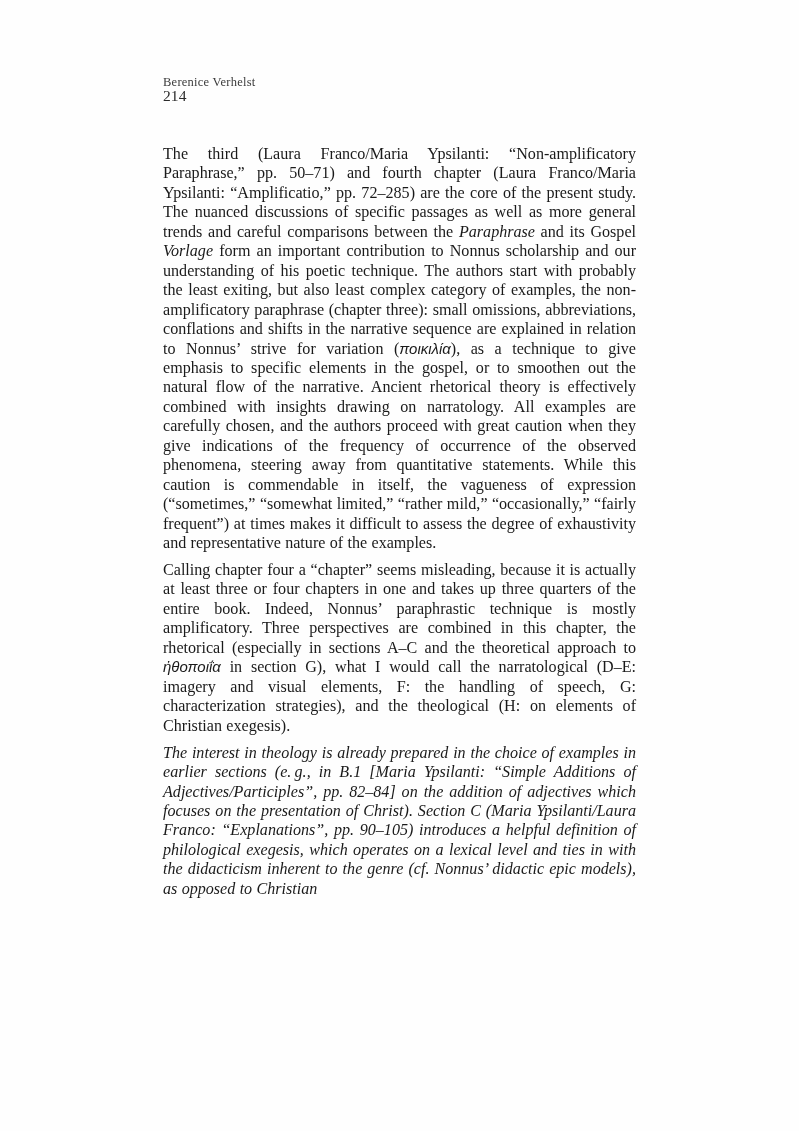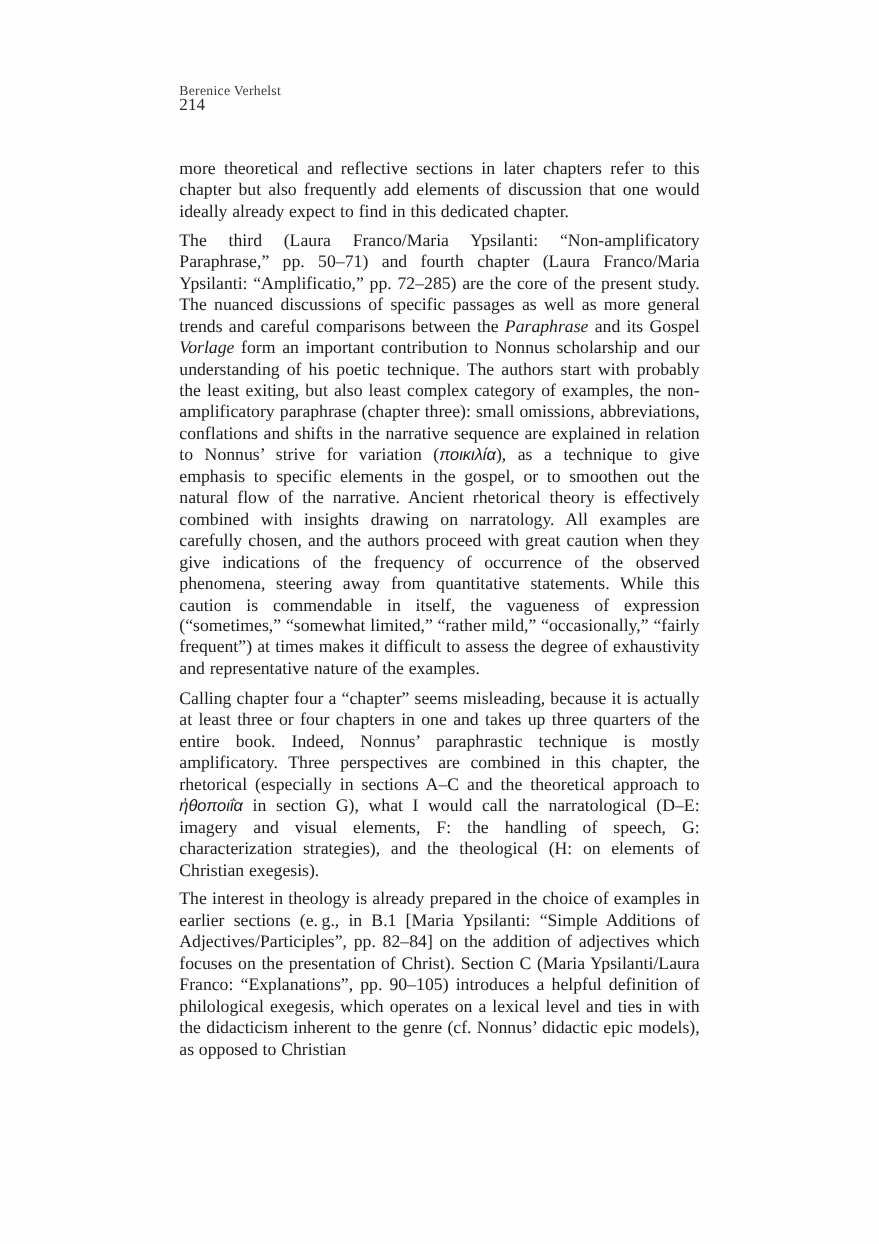--- a/index.html
+++ b/index.html
@@ -54,39 +54,39 @@
     line-height: 19.45px;
     text-align: justify;
     text-justify: inter-word;
     hyphens: manual;
     -webkit-hyphens: manual;
     word-spacing: 0.02em;
     color: #1a1a1a;
   }
   p.para:last-child {
     margin-bottom: 0;
+    font-style: italic;
   }
   i {
   }
   .grk {
     font-family: Liberation Sans, sans-serif;
     font-style: italic;
     font-size: 0.93em;
   }
 </style>
 </head>
 <body>
 
 <div class="page">
 
   <div class="running-head">
     <span class="folio">214</span>
     <span class="running-title">Berenice Verhelst</span>
   </div>
 
   <div class="textblock">
-    <p class="para">more theoretical and reflective sections in later chapters refer to this chapter but also frequently add elements of discussion that one would ideally already expect to find in this dedicated chapter.</p>
     <p class="para">The third (Laura Franco/Maria Ypsilanti: “Non-amplificatory Paraphrase,” pp. 50–71) and fourth chapter (Laura Franco/Maria Ypsilanti: “Amplificatio,” pp. 72–285) are the core of the present study. The nuanced discussions of specific passages as well as more general trends and careful comparisons between the <i>Paraphrase</i> and its Gospel <i>Vorlage</i> form an important contribution to Nonnus scholarship and our understanding of his poetic technique. The authors start with probably the least exiting, but also least complex category of examples, the non-amplificatory paraphrase (chapter three): small omissions, abbreviations, conflations and shifts in the narrative sequence are explained in relation to Nonnus’ strive for variation (<span class="grk">ποικιλία</span>), as a technique to give emphasis to specific elements in the gospel, or to smoothen out the natural flow of the narrative. Ancient rhetorical theory is effectively combined with insights drawing on narratology. All examples are carefully chosen, and the authors proceed with great caution when they give indications of the frequency of occurrence of the observed phenomena, steering away from quantitative statements. While this caution is commendable in itself, the vagueness of expression (“sometimes,” “somewhat limited,” “rather mild,” “occasionally,” “fairly frequent”) at times makes it difficult to assess the degree of exhaustivity and representative nature of the examples.</p>
     <p class="para">Calling chapter four a “chapter” seems misleading, because it is actually at least three or four chapters in one and takes up three quarters of the entire book. Indeed, Nonnus’ paraphrastic technique is mostly amplificatory. Three perspectives are combined in this chapter, the rhetorical (especially in sections A–C and the theoretical approach to <span class="grk">ἠθοποιΐα</span> in section G), what I would call the narratological (D–E: imagery and visual elements, F: the handling of speech, G: characterization strategies), and the theological (H: on elements of Christian exegesis).</p>
     <p class="para">The interest in theology is already prepared in the choice of examples in earlier sections (e. g., in B.1 [Maria Ypsilanti: “Simple Additions of Adjectives/Participles”, pp. 82–84] on the addition of adjectives which focuses on the presentation of Christ). Section C (Maria Ypsilanti/Laura Franco: “Explanations”, pp. 90–105) introduces a helpful definition of philological exegesis, which operates on a lexical level and ties in with the didacticism inherent to the genre (cf. Nonnus’ didactic epic models), as opposed to Christian</p>
   </div>
 
 </div>
 
 </body></html>

